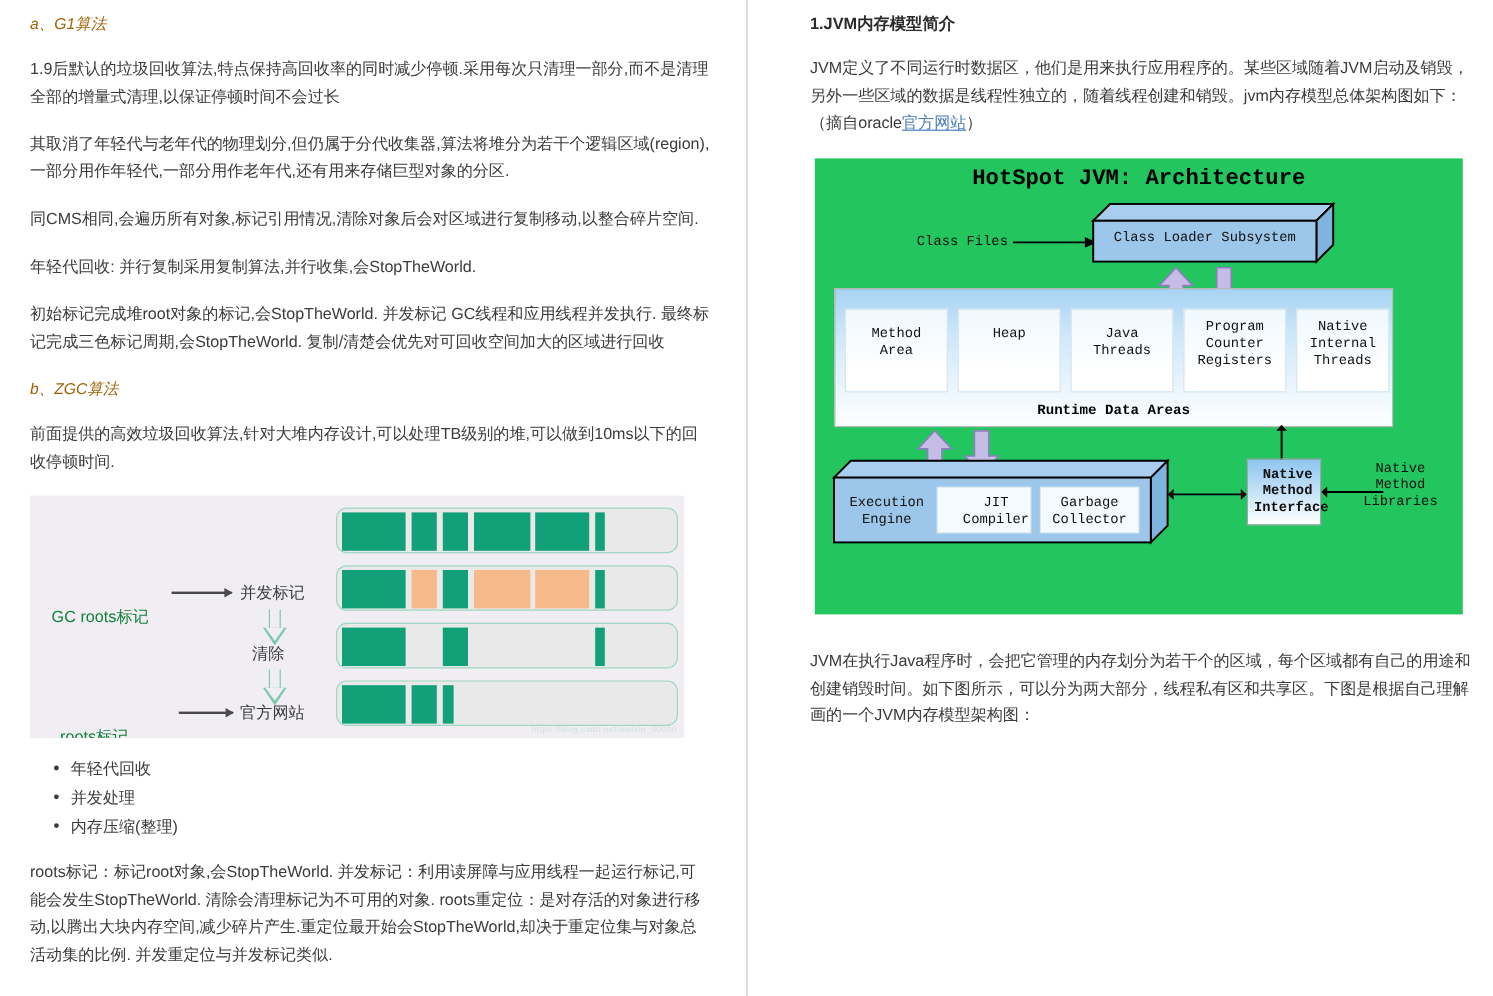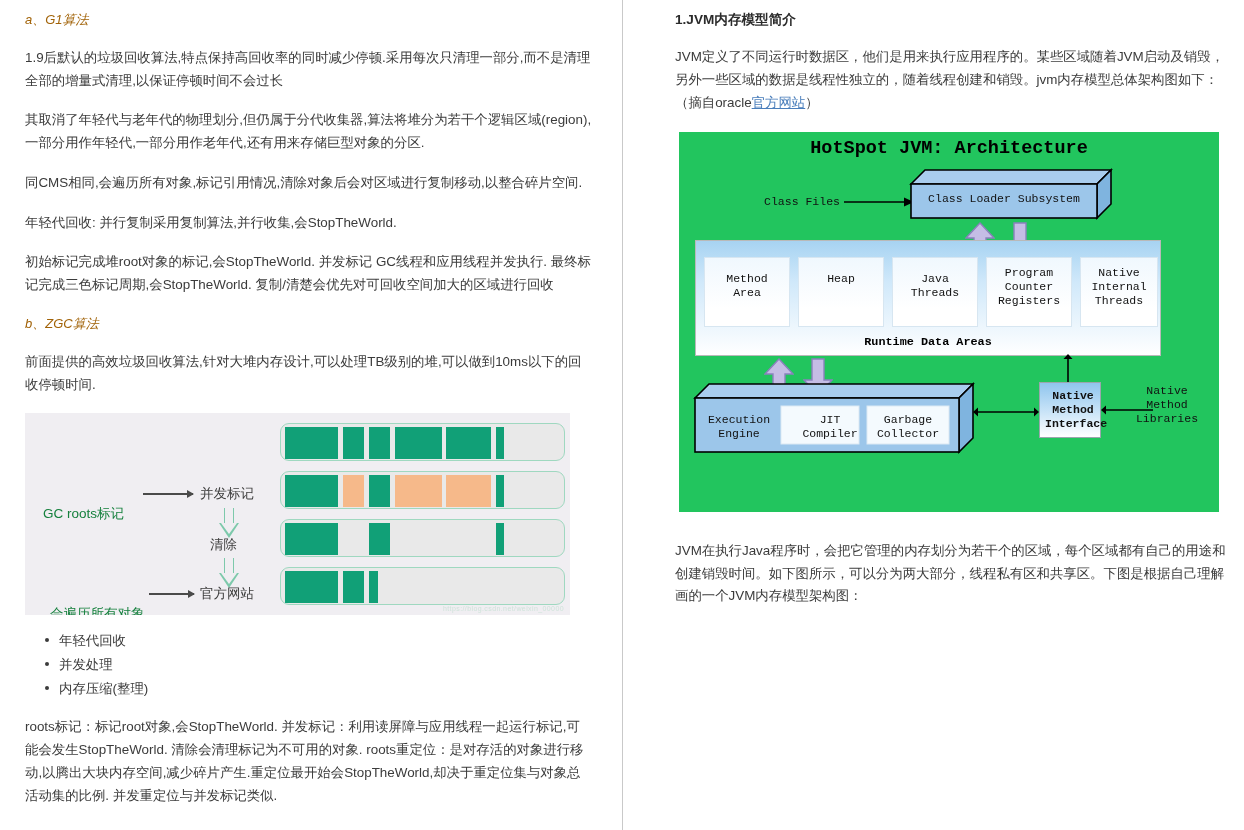--- a/index.html
+++ b/index.html
@@ -291,21 +291,21 @@
             <div class="headwrap"></div>
         </div>
 
         <div class="zgc-label dark" style="left:185px; top:123px;">清除</div>
 
         <div class="zgc-darrow" style="left:194px; top:145px;">
           <div class="shaft"></div>
             <div class="headwrap"></div>
         </div>
 
-        <div class="zgc-label green" style="left:25px; top:172px;">会遍历所有对象</div>
+        <div class="zgc-label green" style="left:25px; top:172px;">roots标记</div>
 
         <div class="zgc-hline" style="left:124px; top:180px; width:45px;"></div>
 
         <div class="zgc-label dark" style="left:175px; top:172px;">官方网站</div>
 
         <div class="zgc-row" id="zgc-row-0" style="top:10px;">
             <div class="zgc-blk blk-green" style="left: 4px; width: 53px;"></div>
             <div class="zgc-blk blk-green" style="left: 62px; width: 21px;"></div>
             <div class="zgc-blk blk-green" style="left: 88px; width: 21px;"></div>
             <div class="zgc-blk blk-green" style="left: 114px; width: 47px;"></div>

